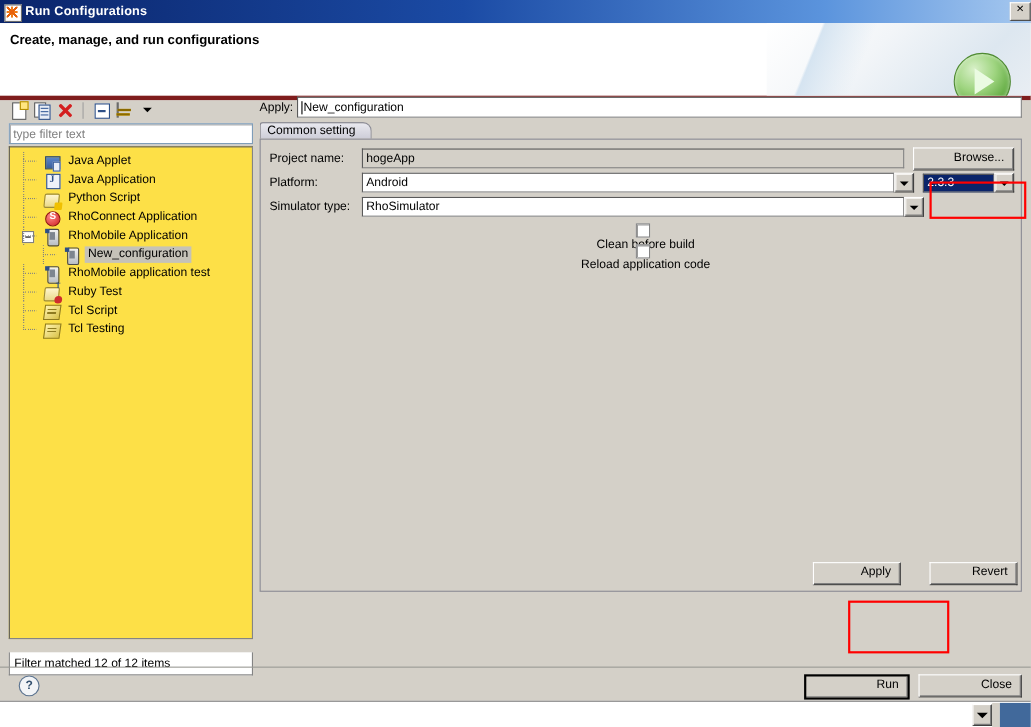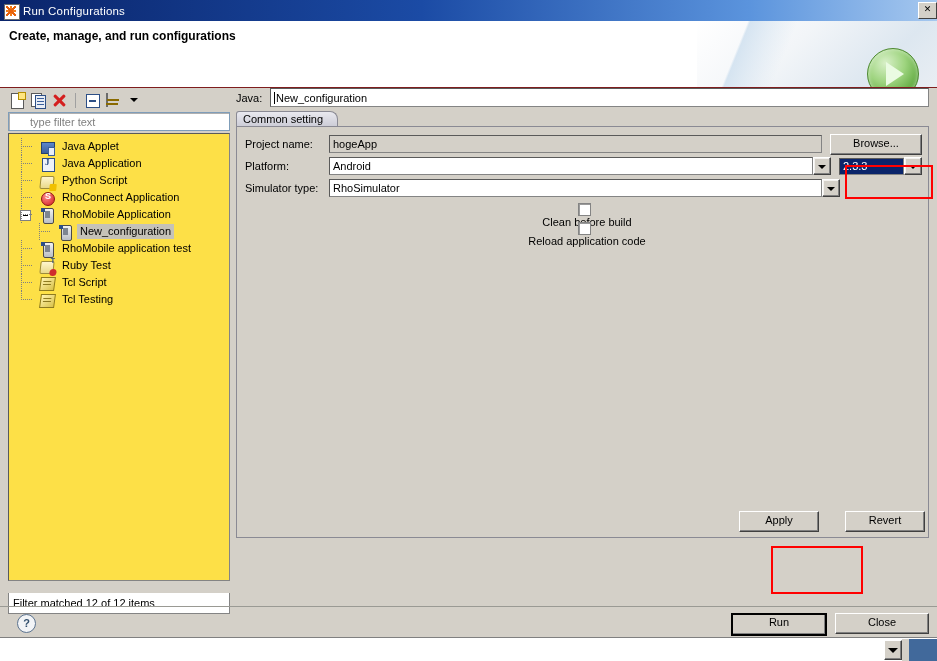--- a/index.html
+++ b/index.html
@@ -12,21 +12,21 @@
   }
   .dialog{position:absolute;left:0;top:0;width:937px;height:637px;background:#d4d0c8;}
 
   
   .titlebar{
     position:absolute;left:0;top:0;width:937px;height:21px;
     background:linear-gradient(to right,#0a246a 0%,#1b4ba5 45%,#5b94dd 80%,#a6c8ef 100%);
     display:flex;align-items:center;
   }
   .titlebar .tb-icon{width:16px;height:16px;margin-left:3px;margin-right:4px;position:relative;flex:0 0 auto;}
-  .titlebar .tb-title{color:#fff;font-weight:normal;font-size:11.5px;letter-spacing:0.2px;}
+  .titlebar .tb-title{color:#fff;font-weight:bold;font-size:11.5px;letter-spacing:0.2px;}
   .tb-buttons{position:absolute;right:0;top:2px;display:flex;}
   .tb-btn{
     width:17px;height:15px;background:#d4d0c8;border:1px solid #fff;
     border-right-color:#404040;border-bottom-color:#404040;
     font-size:9px;line-height:13px;text-align:center;font-family:"DejaVu Sans",sans-serif;
     color:#000;overflow:hidden;
   }
 
   
   .star{
@@ -38,21 +38,21 @@
     background:
       linear-gradient(45deg,transparent 42%,#e8620c 42%,#e8620c 58%,transparent 58%),
       linear-gradient(-45deg,transparent 42%,#e8620c 42%,#e8620c 58%,transparent 58%),
       linear-gradient(0deg,transparent 40%,#f07c1a 40%,#f07c1a 60%,transparent 60%),
       linear-gradient(90deg,transparent 40%,#f07c1a 40%,#f07c1a 60%,transparent 60%);
   }
 
   
   .header{
     position:absolute;left:0;top:21px;width:937px;height:66px;
-    background:#fff;border-bottom:1px solid #7f1d1d;overflow:hidden;
+    background:#fff;border-bottom:4px solid #7f1d1d;overflow:hidden;
   }
   .header .h-title{position:absolute;left:9px;top:8px;font-weight:bold;font-size:12px;color:#000;}
   .header .h-sheen{
     position:absolute;right:0;top:0;width:240px;height:66px;
     background:linear-gradient(135deg,#ffffff 0%,#f2f5f8 40%,#dde7f0 75%,#e9eef3 100%);
   }
   .header .h-sheen:before{
     content:"";position:absolute;left:-40px;top:-20px;width:200px;height:120px;
     background:linear-gradient(120deg,rgba(255,255,255,0) 40%,rgba(210,226,240,.9) 41%,rgba(255,255,255,0) 60%);
     transform:rotate(-8deg);
@@ -93,21 +93,21 @@
   .ic-filt i{position:absolute;left:0;height:2px;background:#f0b400;box-shadow:0 0 0 1px #8a6a00 inset;}
   .ic-filt i:nth-child(1){top:2px;width:12px;}
   .ic-filt i:nth-child(2){top:6px;width:12px;left:1px;}
   .ic-filt i:nth-child(3){top:10px;width:12px;}
   .ic-filt b{position:absolute;left:0;top:0;width:2px;height:14px;background:#6b6b6b;}
   .ic-arrow{position:absolute;left:5px;top:7px;border-left:4px solid transparent;border-right:4px solid transparent;border-top:4px solid #000;}
 
   .filterbox{
     height:17px;background:#fff;border:1px solid #7f9db9;
     box-shadow:inset 1px 1px 0 #b0b0b0;
-    display:flex;align-items:center;padding-left:21px;color:#808080;font-size:11px;
+    display:flex;align-items:center;padding-left:3px;color:#808080;font-size:11px;
   }
   .tree{
     margin-top:2px;height:442px;background:#fde047;border:1px solid #848484;
     border-top-color:#5a5a5a;border-left-color:#5a5a5a;position:relative;overflow:hidden;padding-top:4px;
   }
   .trow{height:17px;display:flex;align-items:center;position:relative;padding-left:12px;}
   .trow .dash{width:18px;height:17px;position:relative;flex:0 0 auto;}
   .trow .dash:before{content:"";position:absolute;left:0;top:0;bottom:0;width:1px;
     background:repeating-linear-gradient(to bottom,#808080 0 1px,transparent 1px 2px);}
   .trow .dash:after{content:"";position:absolute;left:0;top:8px;width:12px;height:1px;
@@ -181,21 +181,21 @@
     position:relative;flex:0 0 auto;
   }
   .combo-arrow:after{
     content:"";position:absolute;left:4px;top:7px;
     border-left:4px solid transparent;border-right:4px solid transparent;border-top:4px solid #000;
   }
   .btn{
     height:19px;min-width:66px;padding:0 8px;background:#d4d0c8;
     border:1px solid #fff;border-right-color:#404040;border-bottom-color:#404040;
     box-shadow:inset -1px -1px 0 #808080;
-    font-size:11px;line-height:17px;text-align:center;color:#000;
+    font-size:11px;line-height:17px;text-align:right;color:#000;
   }
   .btn.default{border:2px solid #000;line-height:15px;}
   .cbrow{display:flex;align-items:center;height:19px;padding-left:9px;flex-direction:column;}
   .cbox{
     width:11px;height:11px;background:#fff;border:1px solid #848484;
     box-shadow:inset 1px 1px 0 #9a9a9a;margin-right:5px;flex:0 0 auto;
   }
   .cblabel{font-size:11px;}
 
   .verbox{
@@ -373,21 +373,21 @@
         </div>
 
       <div class="filtermatch">
         <span>Filter matched 12 of 12 items</span>
       </div>
     </div>
 
     <div class="rightcol">
 
       <div class="namerow">
-        <div class="namelabel">Java:</div>
+        <div class="namelabel">Apply:</div>
         <div class="nameinput">
           <div class="caret"></div>
           <span>New_configuration</span>
         </div>
       </div>
 
       <div class="tabstrip">
         <div class="tab">Common setting</div>
       </div>
 

